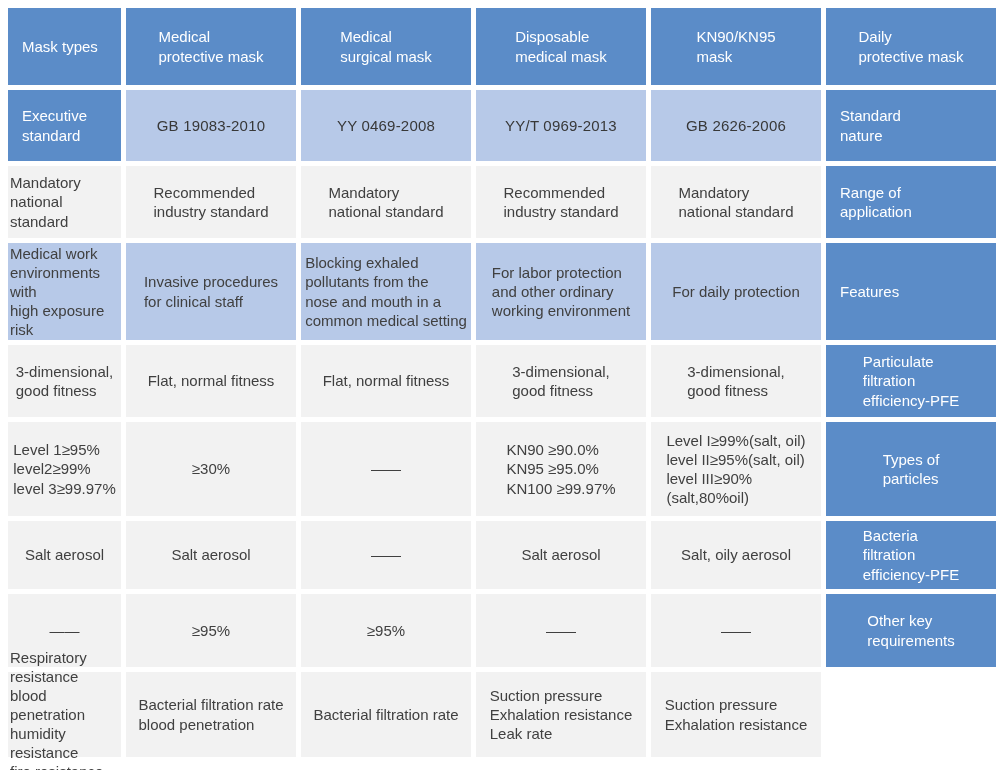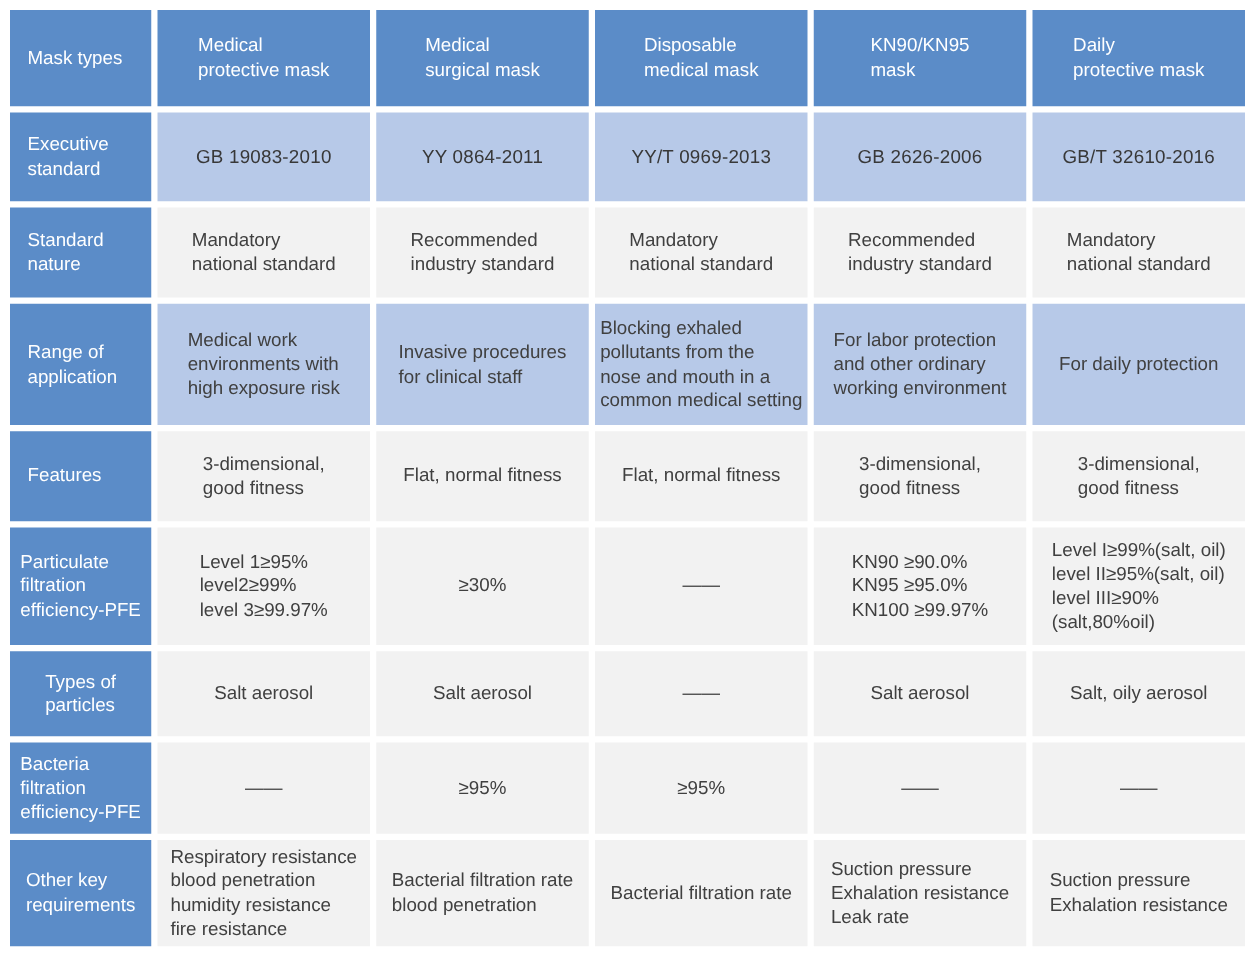--- a/index.html
+++ b/index.html
@@ -70,24 +70,23 @@
   <div class="cell blue">Disposable
 medical mask</div>
   <div class="cell blue">KN90/KN95
 mask</div>
   <div class="cell blue">Daily
 protective mask</div>
 
   <div class="cell blue label al">Executive
 standard</div>
   <div class="cell lblue std">GB 19083-2010</div>
-  <div class="cell lblue std">YY 0864-2011</div>
+  <div class="cell lblue std">YY 0469-2008</div>
   <div class="cell lblue std">YY/T 0969-2013</div>
   <div class="cell lblue std">GB 2626-2006</div>
-  <div class="cell lblue std">GB/T 32610-2016</div>
 
   <div class="cell blue label al">Standard
 nature</div>
   <div class="cell">Mandatory
 national standard</div>
   <div class="cell">Recommended
 industry standard</div>
   <div class="cell">Mandatory
 national standard</div>
   <div class="cell">Recommended

